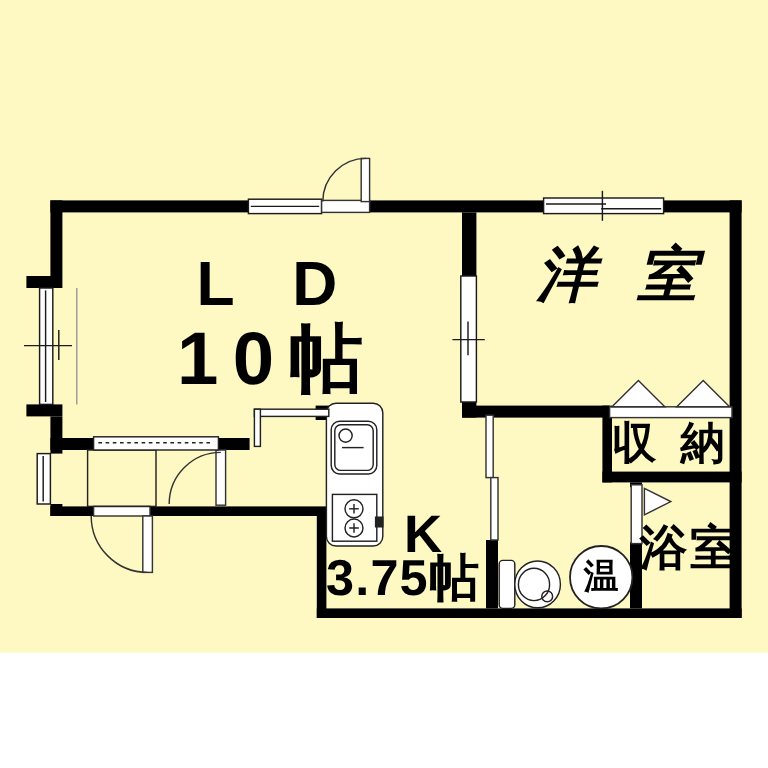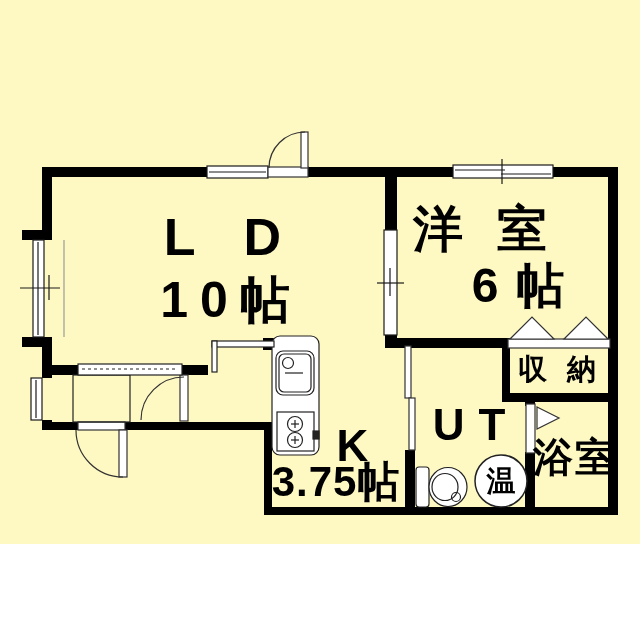--- a/index.html
+++ b/index.html
@@ -6,24 +6,24 @@
   #canvas{
     position:relative;width:640px;height:544px;background:#fef9c3;overflow:hidden;
     font-family:"Liberation Sans","DejaVu Sans",sans-serif;
   }
   #plan-svg{position:absolute;left:0;top:0;}
   .label{
     position:absolute;display:flex;align-items:center;justify-content:center;
     color:#000;font-weight:bold;white-space:nowrap;line-height:1;
   }
   .ld1     {left:120px;top:208px;width:205px;height:58px;font-size:52px;letter-spacing:48px;text-indent:48px;}
-  .ld2     {left:112px;top:272px;width:226px;height:56px;font-size:50px;letter-spacing:12px;text-indent:12px;}
-  .yo1     {left:386px;top:202px;width:188px;height:54px;font-size:50px;letter-spacing:34px;text-indent:34px;}
+  .ld2     {left:112px;top:272px;width:226px;height:56px;font-size:62px;letter-spacing:12px;text-indent:12px;}
+  .yo1     {left:420px;top:202px;width:188px;height:54px;font-size:50px;letter-spacing:34px;text-indent:34px;font-style:italic;}
   .yo2     {left:428px;top:260px;width:180px;height:52px;font-size:48px;letter-spacing:18px;text-indent:18px;}
-  .shuno   {left:504px;top:348px;width:106px;height:42px;font-size:29px;letter-spacing:20px;text-indent:20px;}
+  .shuno   {left:504px;top:348px;width:106px;height:42px;font-size:37px;letter-spacing:20px;text-indent:20px;}
   .ut      {left:420px;top:401px;width:98px;height:48px;font-size:44px;letter-spacing:14px;text-indent:14px;}
   .yoku    {left:532px;top:436px;width:86px;height:42px;font-size:40px;letter-spacing:2px;}
   .genkan  {left:70px;top:384px;width:62px;height:30px;font-size:26px;}
   .klab    {left:330px;top:422px;width:45px;height:48px;font-size:44px;}
   .ksize   {left:254px;top:462px;width:164px;height:40px;font-size:42px;letter-spacing:1px;}
   .onlab   {left:486px;top:466px;width:30px;height:30px;font-size:29px;}
 </style>
 </head>
 <body>
 
@@ -167,21 +167,19 @@
       </g>
       <g>
         <circle cx="501" cy="481" r="26" fill="#fff" stroke-width="1.5"></circle>
       </g>
     </g>
   </svg>
 
   <div class="label ld1">LD</div>
   <div class="label ld2">10帖</div>
   <div class="label yo1">洋室</div>
-  <div class="label yo2">6帖</div>
   <div class="label shuno">収納</div>
-  <div class="label ut">UT</div>
   <div class="label yoku">浴室</div>
   <div class="label klab">K</div>
   <div class="label ksize">3.75帖</div>
   <div class="label onlab">温</div>
 
 </div>
 
 </body></html>

